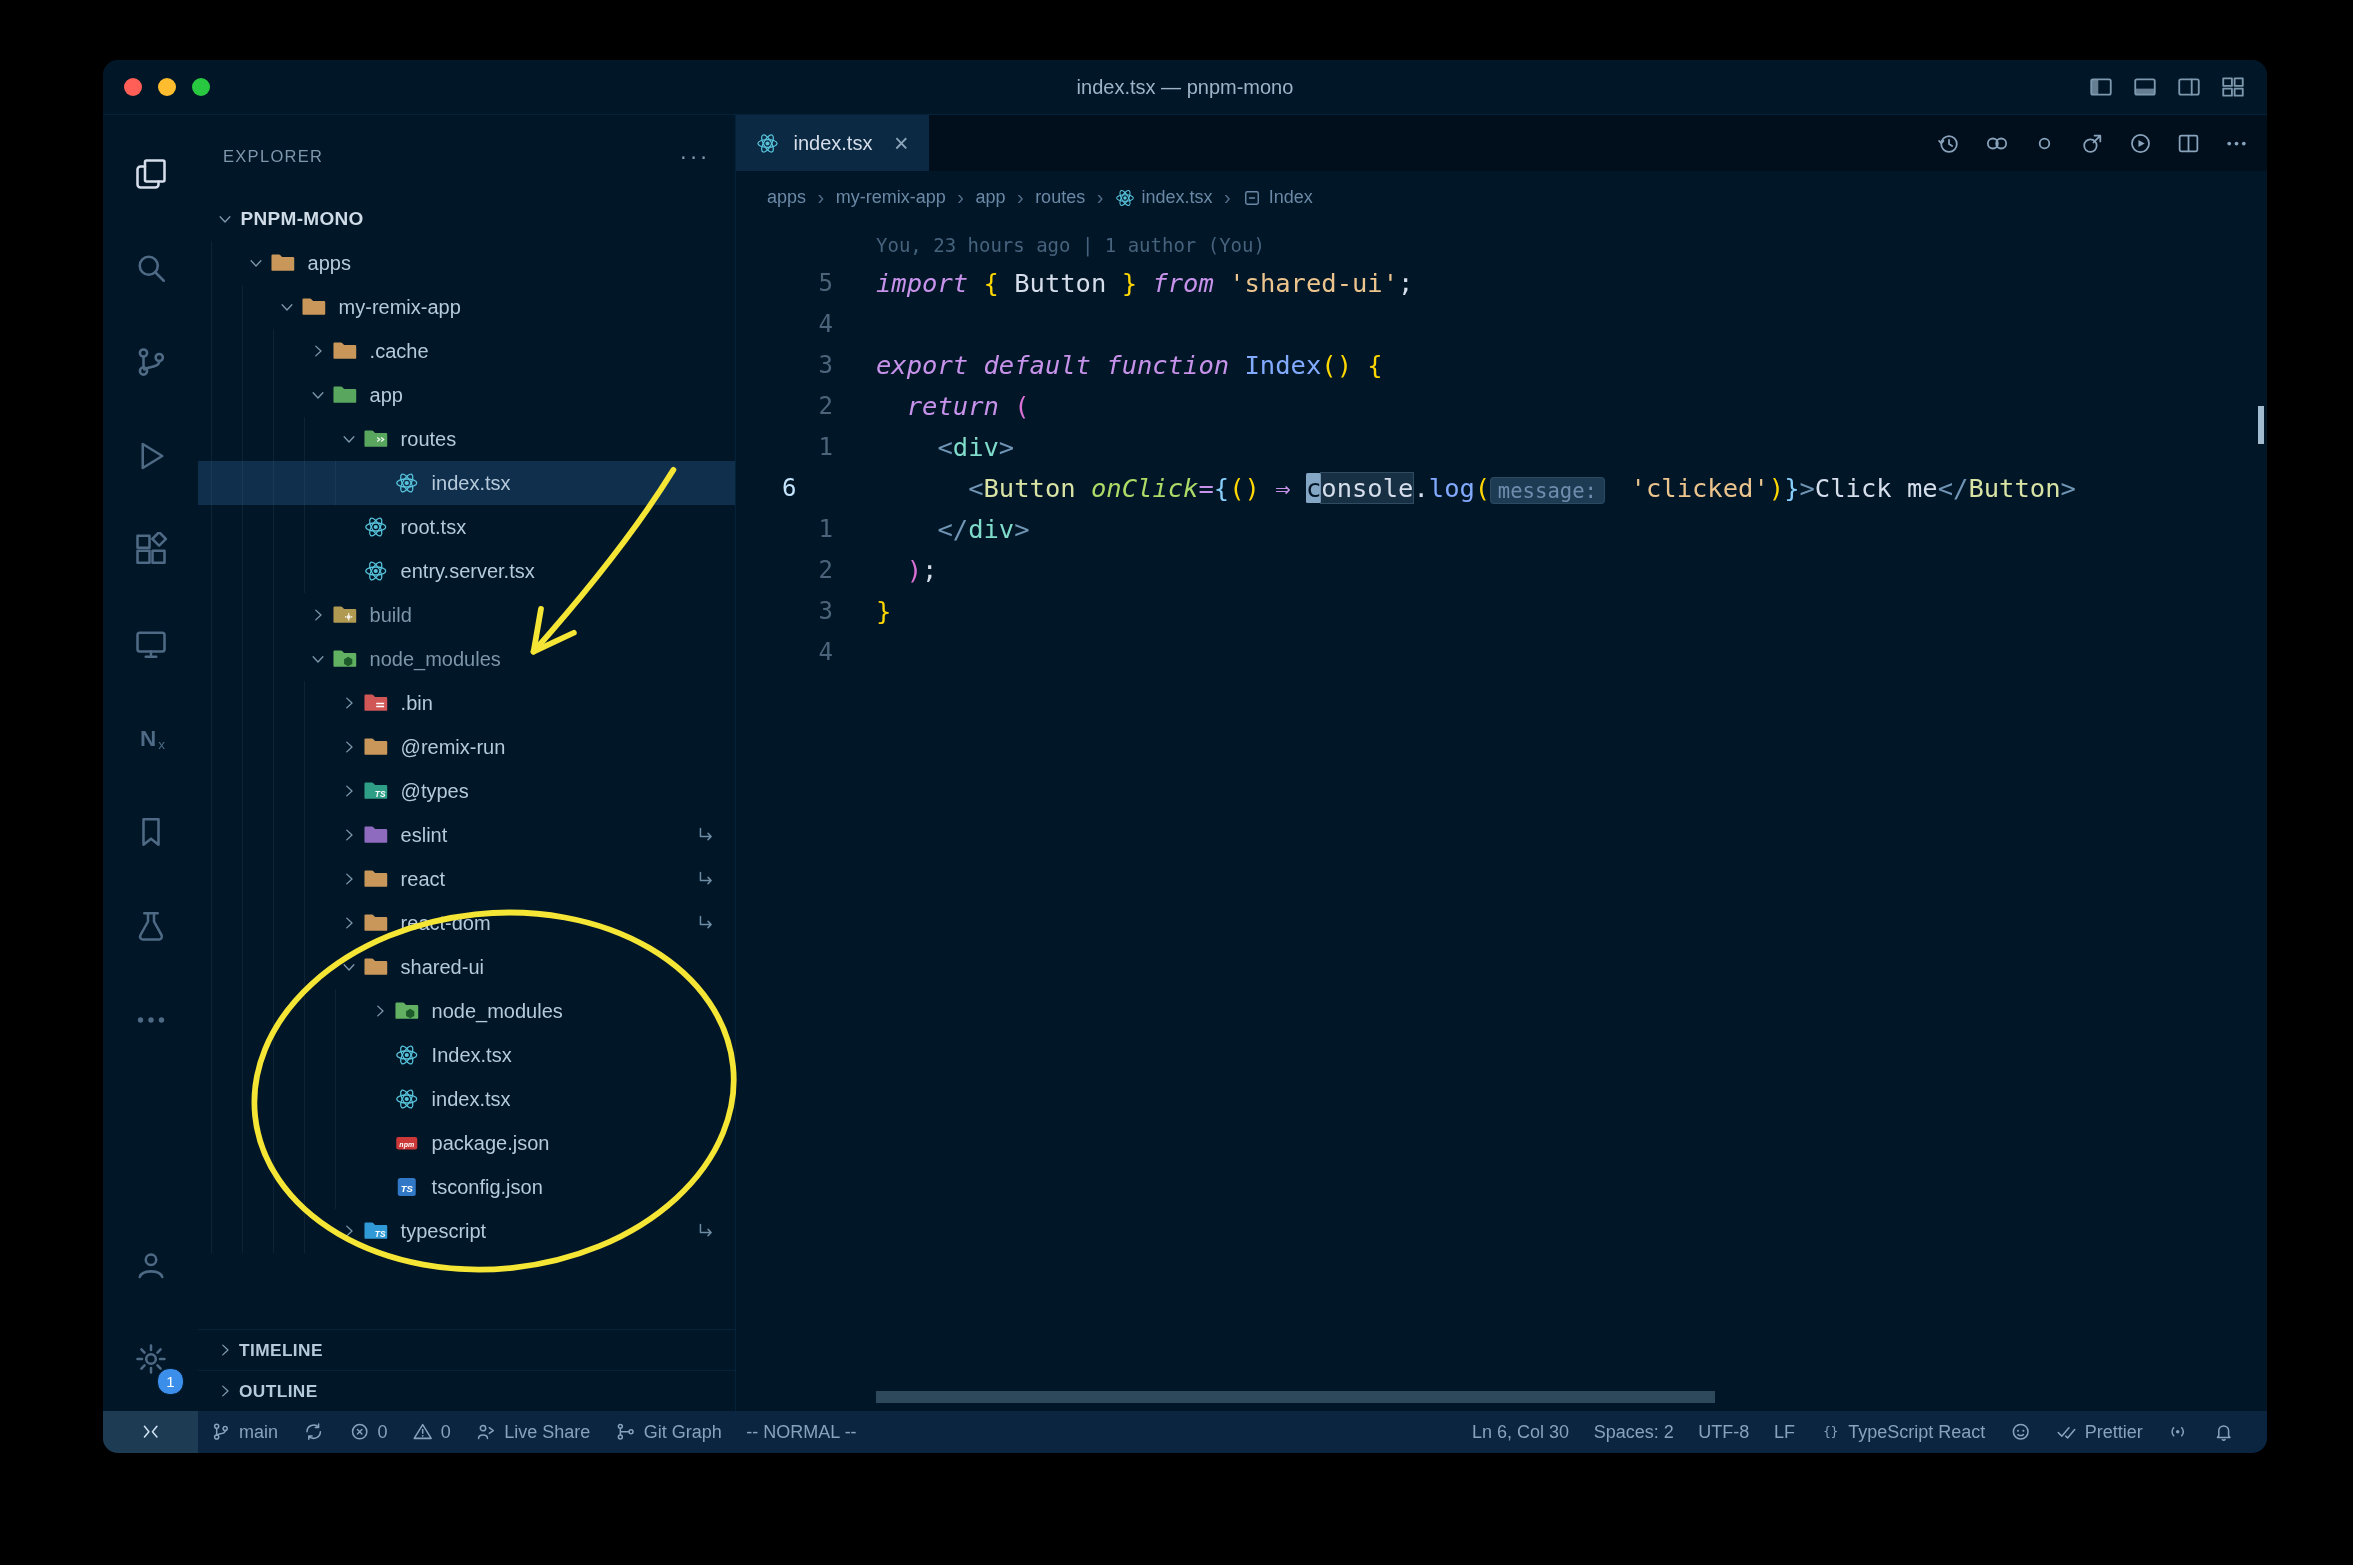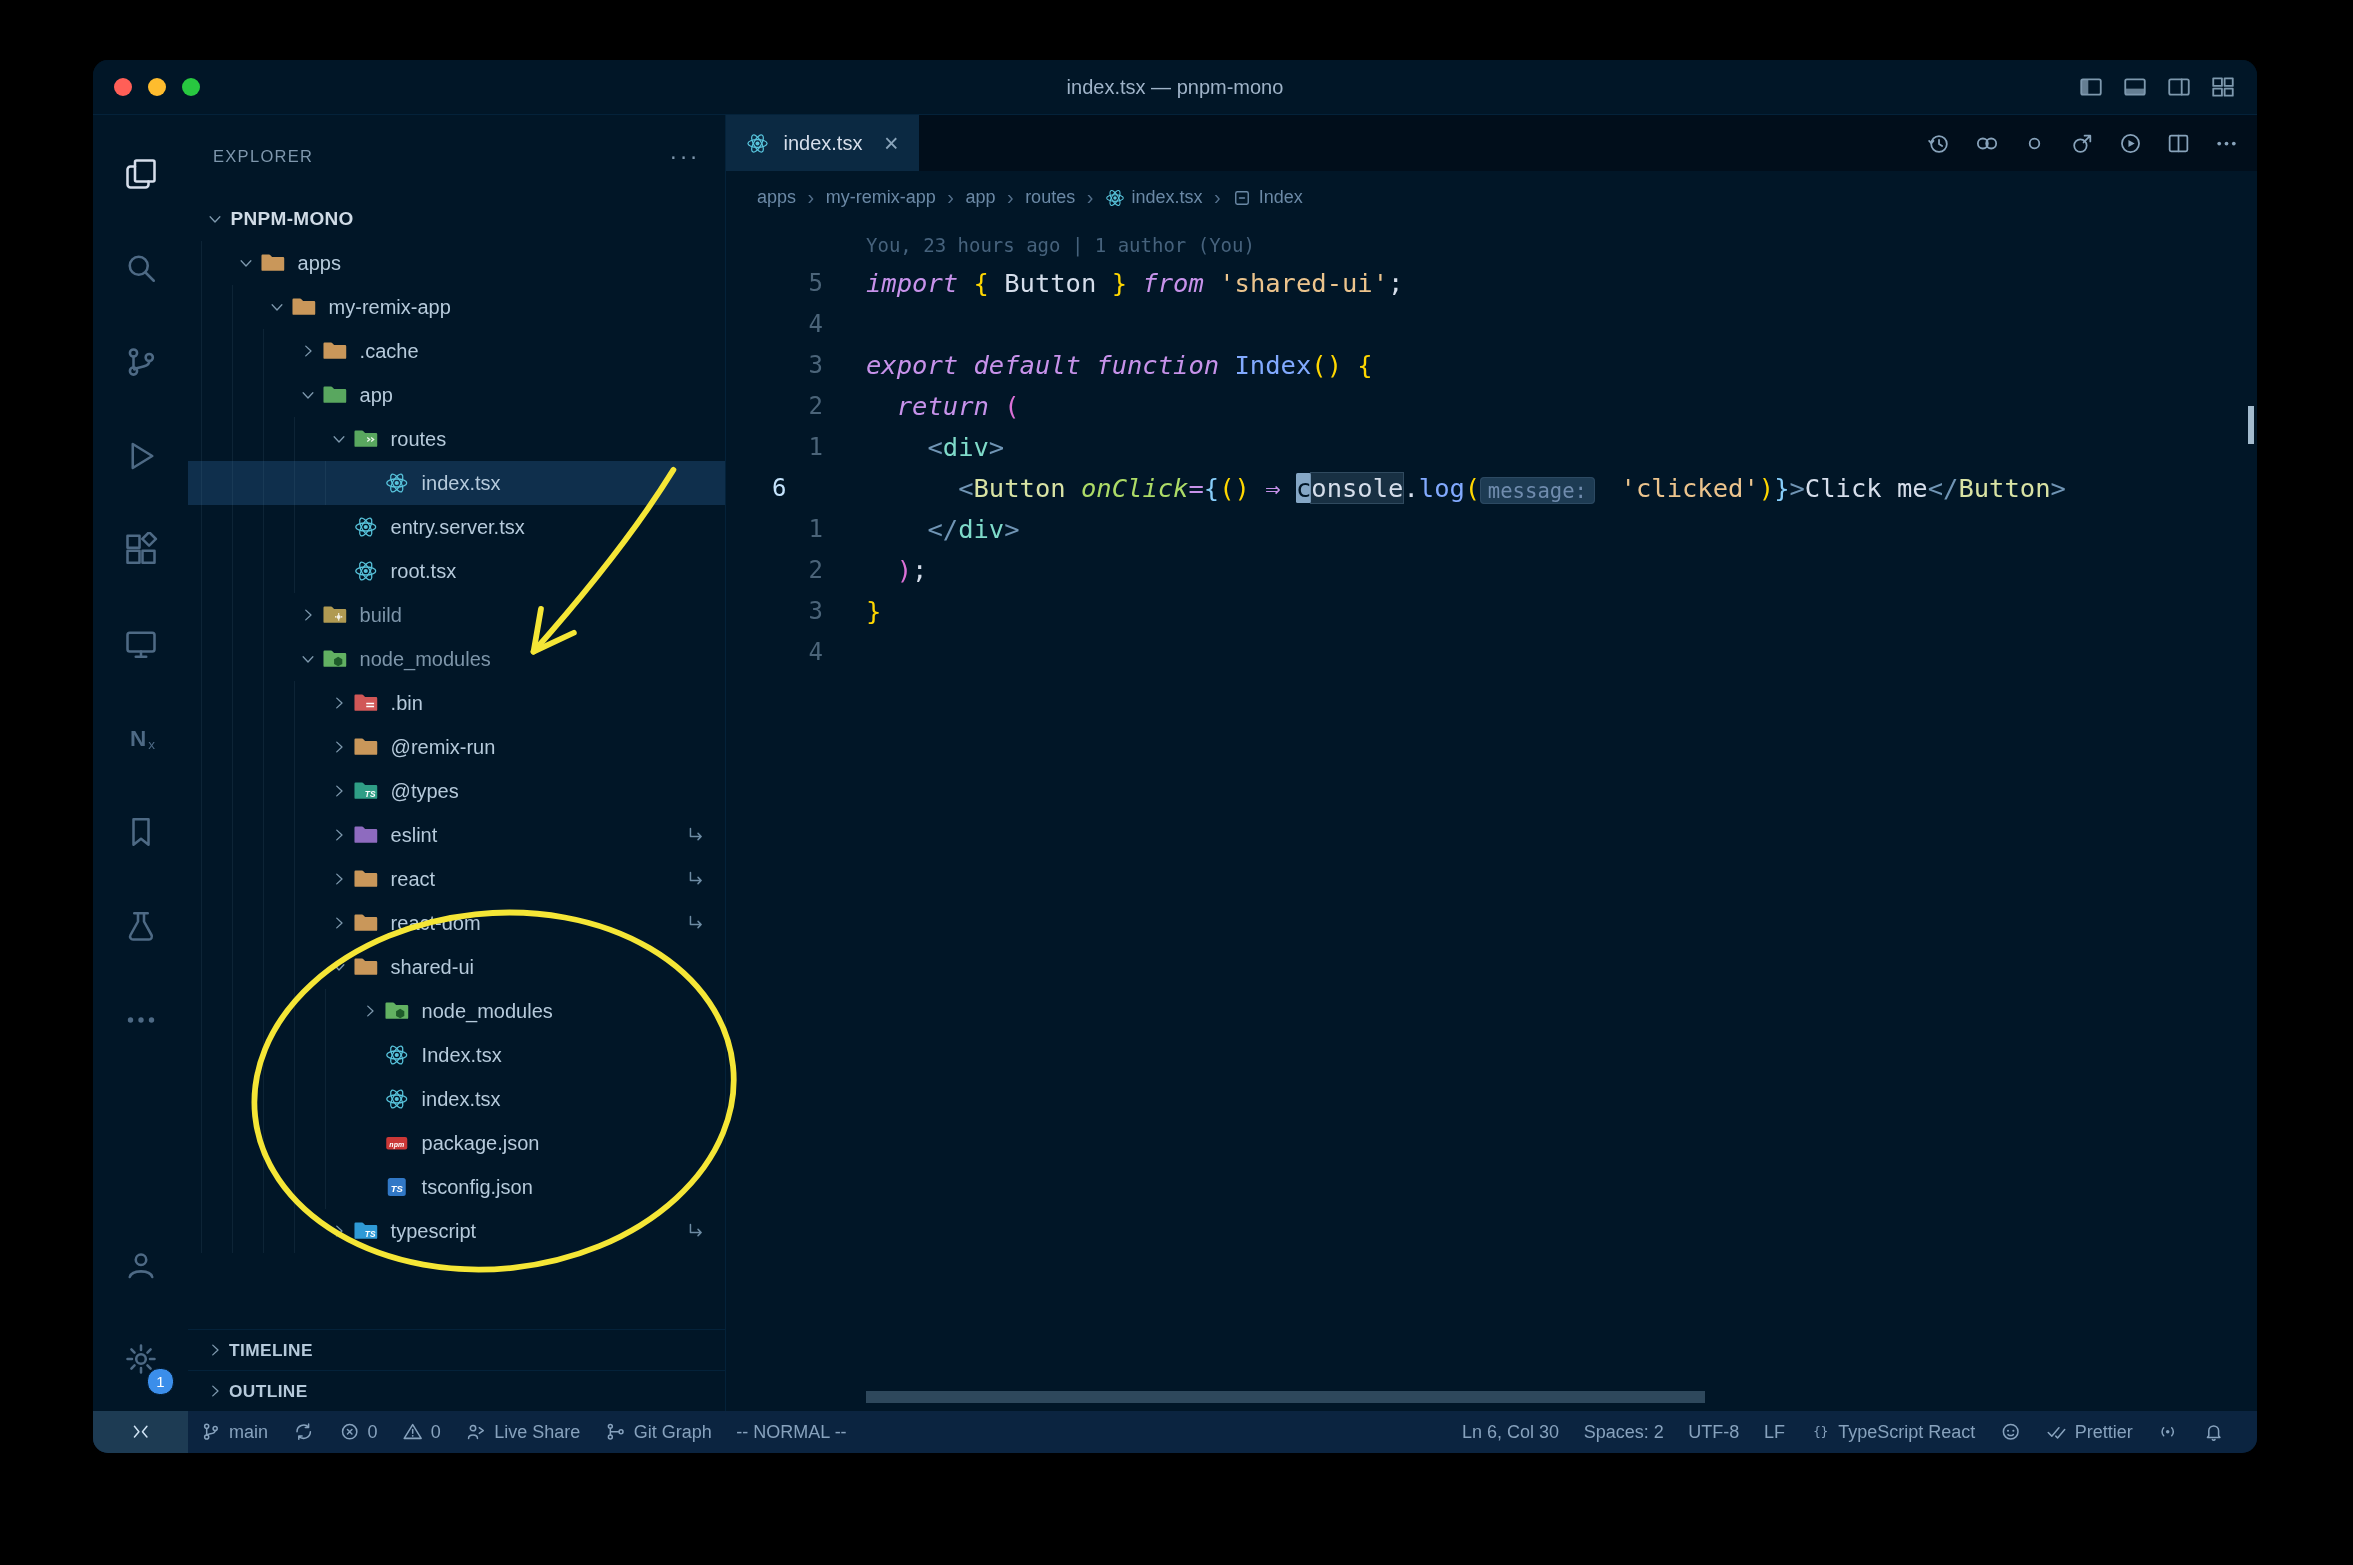--- a/index.html
+++ b/index.html
@@ -1,17 +1,17 @@
 <!DOCTYPE html>
 <html style="font-size:13px"><head>
 <meta charset="utf-8">
 <style>
   html,body{margin:0;padding:0;background:#000;}
   body{width:2354px;height:1565px;overflow:hidden;font-family:"Liberation Sans",sans-serif;-webkit-font-smoothing:antialiased;}
-  .window{position:absolute;left:93px;top:60px;width:2164px;height:1393px;background:#011627;border-radius:15px;overflow:hidden;display:flex;flex-direction:column;box-shadow:0 25px 91px rgba(0,0,0,.7);}
+  .window{position:absolute;left:103px;top:60px;width:2164px;height:1393px;background:#011627;border-radius:15px;overflow:hidden;display:flex;flex-direction:column;box-shadow:0 25px 91px rgba(0,0,0,.7);}
   
   .titlebar{height:54px;flex:none;position:relative;display:flex;align-items:center;justify-content:center;background:#011627;border-bottom:0.8px solid #04223a;}
   .traffic{position:absolute;left:21.4px;top:0;height:100%;display:flex;align-items:center;gap:15.6px;}
   .tl{width:18px;height:18px;border-radius:50%;}
   .tl.close{background:#ff5f57}.tl.min{background:#febc2e}.tl.zoom{background:#28c840}
   .win-title{font-size:20px;color:#9fb3c8;}
   .layout-icons{position:absolute;right:21.4px;display:flex;gap:18px;color:#7e99ae;}
   .layout-icons .li{width:26px;height:26px;display:flex;cursor:pointer;}
   .layout-icons svg{width:26px;height:26px;}
   
@@ -335,39 +335,39 @@
             <span class="ticon">
               <svg viewBox="0 0 24 24" xmlns="http://www.w3.org/2000/svg">
                 <circle cx="12" cy="12" r="2.1" fill="#58c4dc"></circle>
                 <g fill="none" stroke="#58c4dc" stroke-width="1.3">
                   <ellipse cx="12" cy="12" rx="10" ry="4"></ellipse>
                   <ellipse cx="12" cy="12" rx="10" ry="4" transform="rotate(60 12 12)"></ellipse>
                   <ellipse cx="12" cy="12" rx="10" ry="4" transform="rotate(120 12 12)"></ellipse>
                 </g>
               </svg>
             </span>
-            <span class="tlabel">entry.server.tsx</span>
+            <span class="tlabel">root.tsx</span>
           </div>
           <div class="row">
             <span class="guide"></span>
             <span class="guide"></span>
             <span class="guide"></span>
             <span class="guide"></span>
             <span class="chev"></span>
             <span class="ticon">
               <svg viewBox="0 0 24 24" xmlns="http://www.w3.org/2000/svg">
                 <circle cx="12" cy="12" r="2.1" fill="#58c4dc"></circle>
                 <g fill="none" stroke="#58c4dc" stroke-width="1.3">
                   <ellipse cx="12" cy="12" rx="10" ry="4"></ellipse>
                   <ellipse cx="12" cy="12" rx="10" ry="4" transform="rotate(60 12 12)"></ellipse>
                   <ellipse cx="12" cy="12" rx="10" ry="4" transform="rotate(120 12 12)"></ellipse>
                 </g>
               </svg>
             </span>
-            <span class="tlabel">root.tsx</span>
+            <span class="tlabel">entry.server.tsx</span>
           </div>
           <div class="row dim">
             <span class="guide"></span>
             <span class="guide"></span>
             <span class="guide"></span>
             <span class="chev">
               <svg viewBox="0 0 24 24" xmlns="http://www.w3.org/2000/svg">
                 <path d="M9 5.5 l7 6.5 -7 6.5" fill="none" stroke="currentColor" stroke-width="1.7" stroke-linecap="round" stroke-linejoin="round"></path>
               </svg>
             </span>

